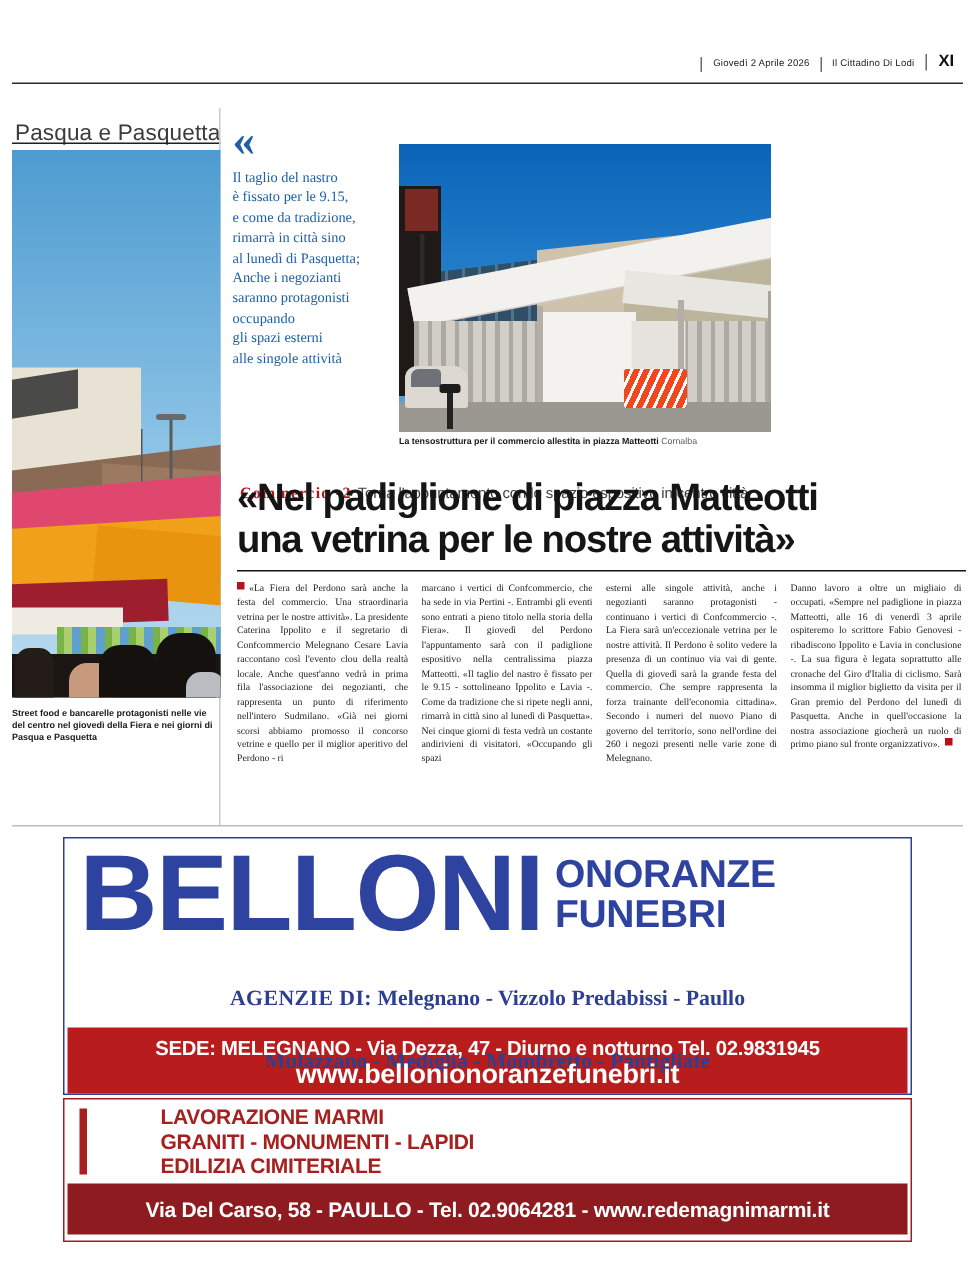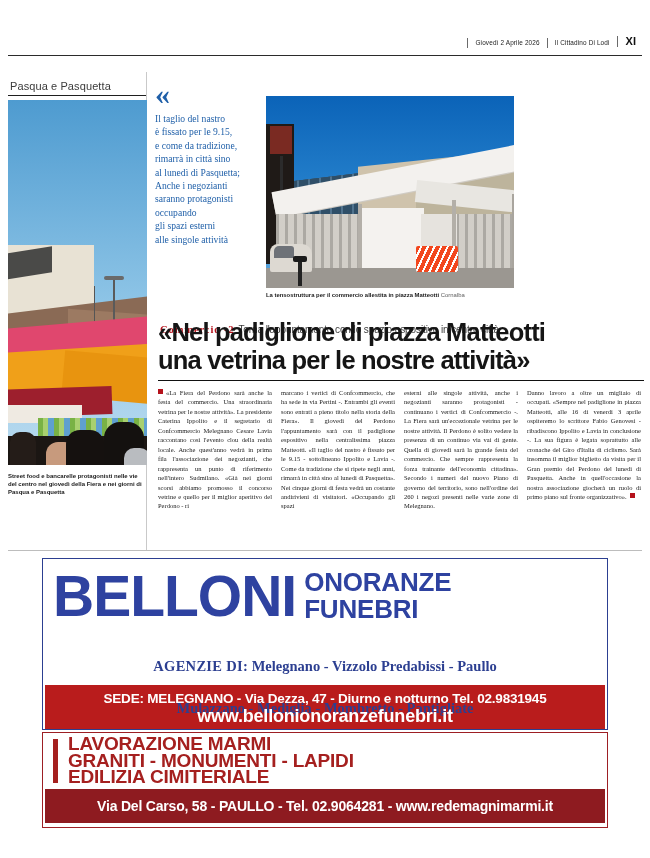--- a/index.html
+++ b/index.html
@@ -32,21 +32,21 @@
   .mast-page {
     font-family: "Liberation Sans", sans-serif;
     font-weight: bold; font-size: 11px; color: #111;
     padding: 0 2px 0 8px; border-left: 1px solid #6a6a6a; line-height: 11px;
   }
 
   
   .rail-label {
     position: absolute; left: 10px; top: 80px;
     font-family: "Liberation Sans", sans-serif;
-    font-size: 11px; color: #3b3b3b; letter-spacing: .1px;
+    font-size: 15px; color: #3b3b3b; letter-spacing: .1px;
   }
   .rail-rule {
     position: absolute; left: 8px; top: 95px; width: 139px;
     border-bottom: 1px solid #1f1f1f;
   }
   .vrule-left {
     position: absolute; left: 146px; top: 72px; width: 0; height: 478px;
     border-left: 1px solid #c9c9c9;
   }
 
@@ -195,21 +195,21 @@
   .ad-belloni {
     position: absolute; left: 42px; top: 558px; width: 566px; height: 172px;
     border: 1.5px solid #2c3f91; background: #fff;
   }
   .bel-top {
     height: 74px; display: flex; align-items: center;
     padding: 0 6px 0 10px; gap: 8px;
   }
   .bel-name {
     font-family: "Liberation Sans", sans-serif;
-    font-weight: bold; font-size: 57px; color: #2e42a0;
+    font-weight: bold; font-size: 72px; color: #2e42a0;
     letter-spacing: -1px; line-height: 56px;
   }
   .bel-sub {
     font-family: "Liberation Sans", sans-serif;
     font-weight: bold; font-size: 26px; color: #2e42a0;
     line-height: 27px; white-space: pre-line; letter-spacing: -.2px;
   }
   .bel-agenzie {
     height: 52px; padding-top: 2px;
     text-align: center;
@@ -234,22 +234,22 @@
   }
   .red-top { height: 56px; display: flex; align-items: center; padding: 0 6px 0 10px; gap: 10px; }
   .red-name {
     font-family: "Liberation Sans", sans-serif;
     font-weight: bold; font-size: 44px; color: #a5201f;
     letter-spacing: -1.5px; line-height: 46px;
   }
   .red-bar { width: 5px; height: 44px; background: #a5201f; }
   .red-sub {
     font-family: "Liberation Sans", sans-serif;
-    font-weight: bold; font-size: 19px; color: #a5201f;
-    line-height: 16.5px; white-space: pre-line; letter-spacing: -.2px;
+    font-weight: bold; font-size: 14px; color: #a5201f;
+    line-height: 16.5px; white-space: pre-line; letter-spacing: -.2px; margin-left: 39px;
   }
   .red-addr {
     height: 34px; margin: 0 2px 2px 2px; background: #8e1b20;
     display: flex; align-items: center; justify-content: center;
     font-family: "Liberation Sans", sans-serif;
     font-weight: bold; font-size: 14px; color: #ffffff; letter-spacing: -.2px;
   }
 </style>
 </head>
 <body>

